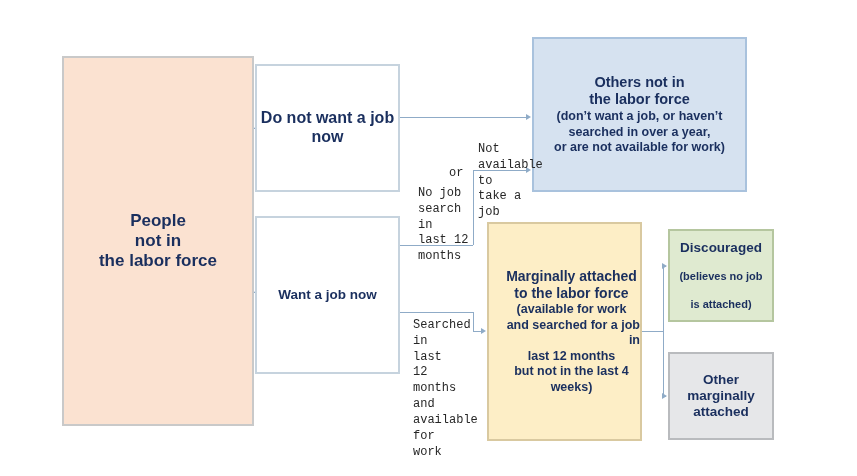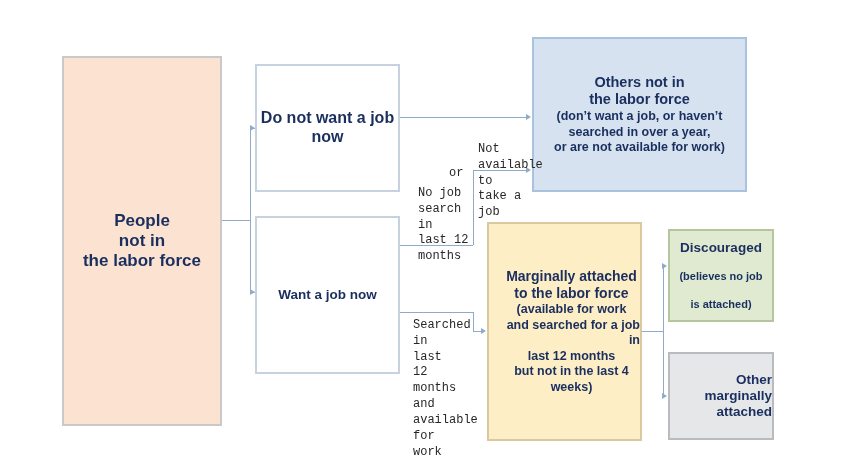--- a/index.html
+++ b/index.html
@@ -32,21 +32,21 @@
   .node .title {
     font-weight: bold;
   }
   .node .sub {
     font-weight: bold;
     text-align: right;
   }
 
   
   #node-people {
-    left: 62px;  top: 56px;  width: 160px; height: 370px;
+    left: 62px;  top: 56px;  width: 192px; height: 370px;
     background: #fbe2d1;
     border-color: #c9c9c9;
   }
   #node-people .title { font-size: 17px; }
 
   #node-donotwant {
     left: 255px; top: 64px; width: 145px; height: 128px;
     background: #ffffff;
     border-color: #c6d3de;
   }
@@ -81,21 +81,20 @@
     background: #dfead0;
     border-color: #b5c69f;
   }
   #node-discouraged .title { font-size: 13.5px; text-align: center; }
   #node-discouraged .sub   { font-size: 11px; margin-top: 15px; }
 
   #node-othermarg {
     left: 668px; top: 352px; width: 106px; height: 88px;
     background: #e6e7e9;
     border-color: #b9bbbe;
-    align-items: flex-end;
   }
   #node-othermarg .title { font-size: 13.5px; }
 
   
   .edge-label {
     position: absolute;
     color: #262626;
     font-size: 12px;
     line-height: 1.32;
     font-family: Liberation Mono, monospace;

